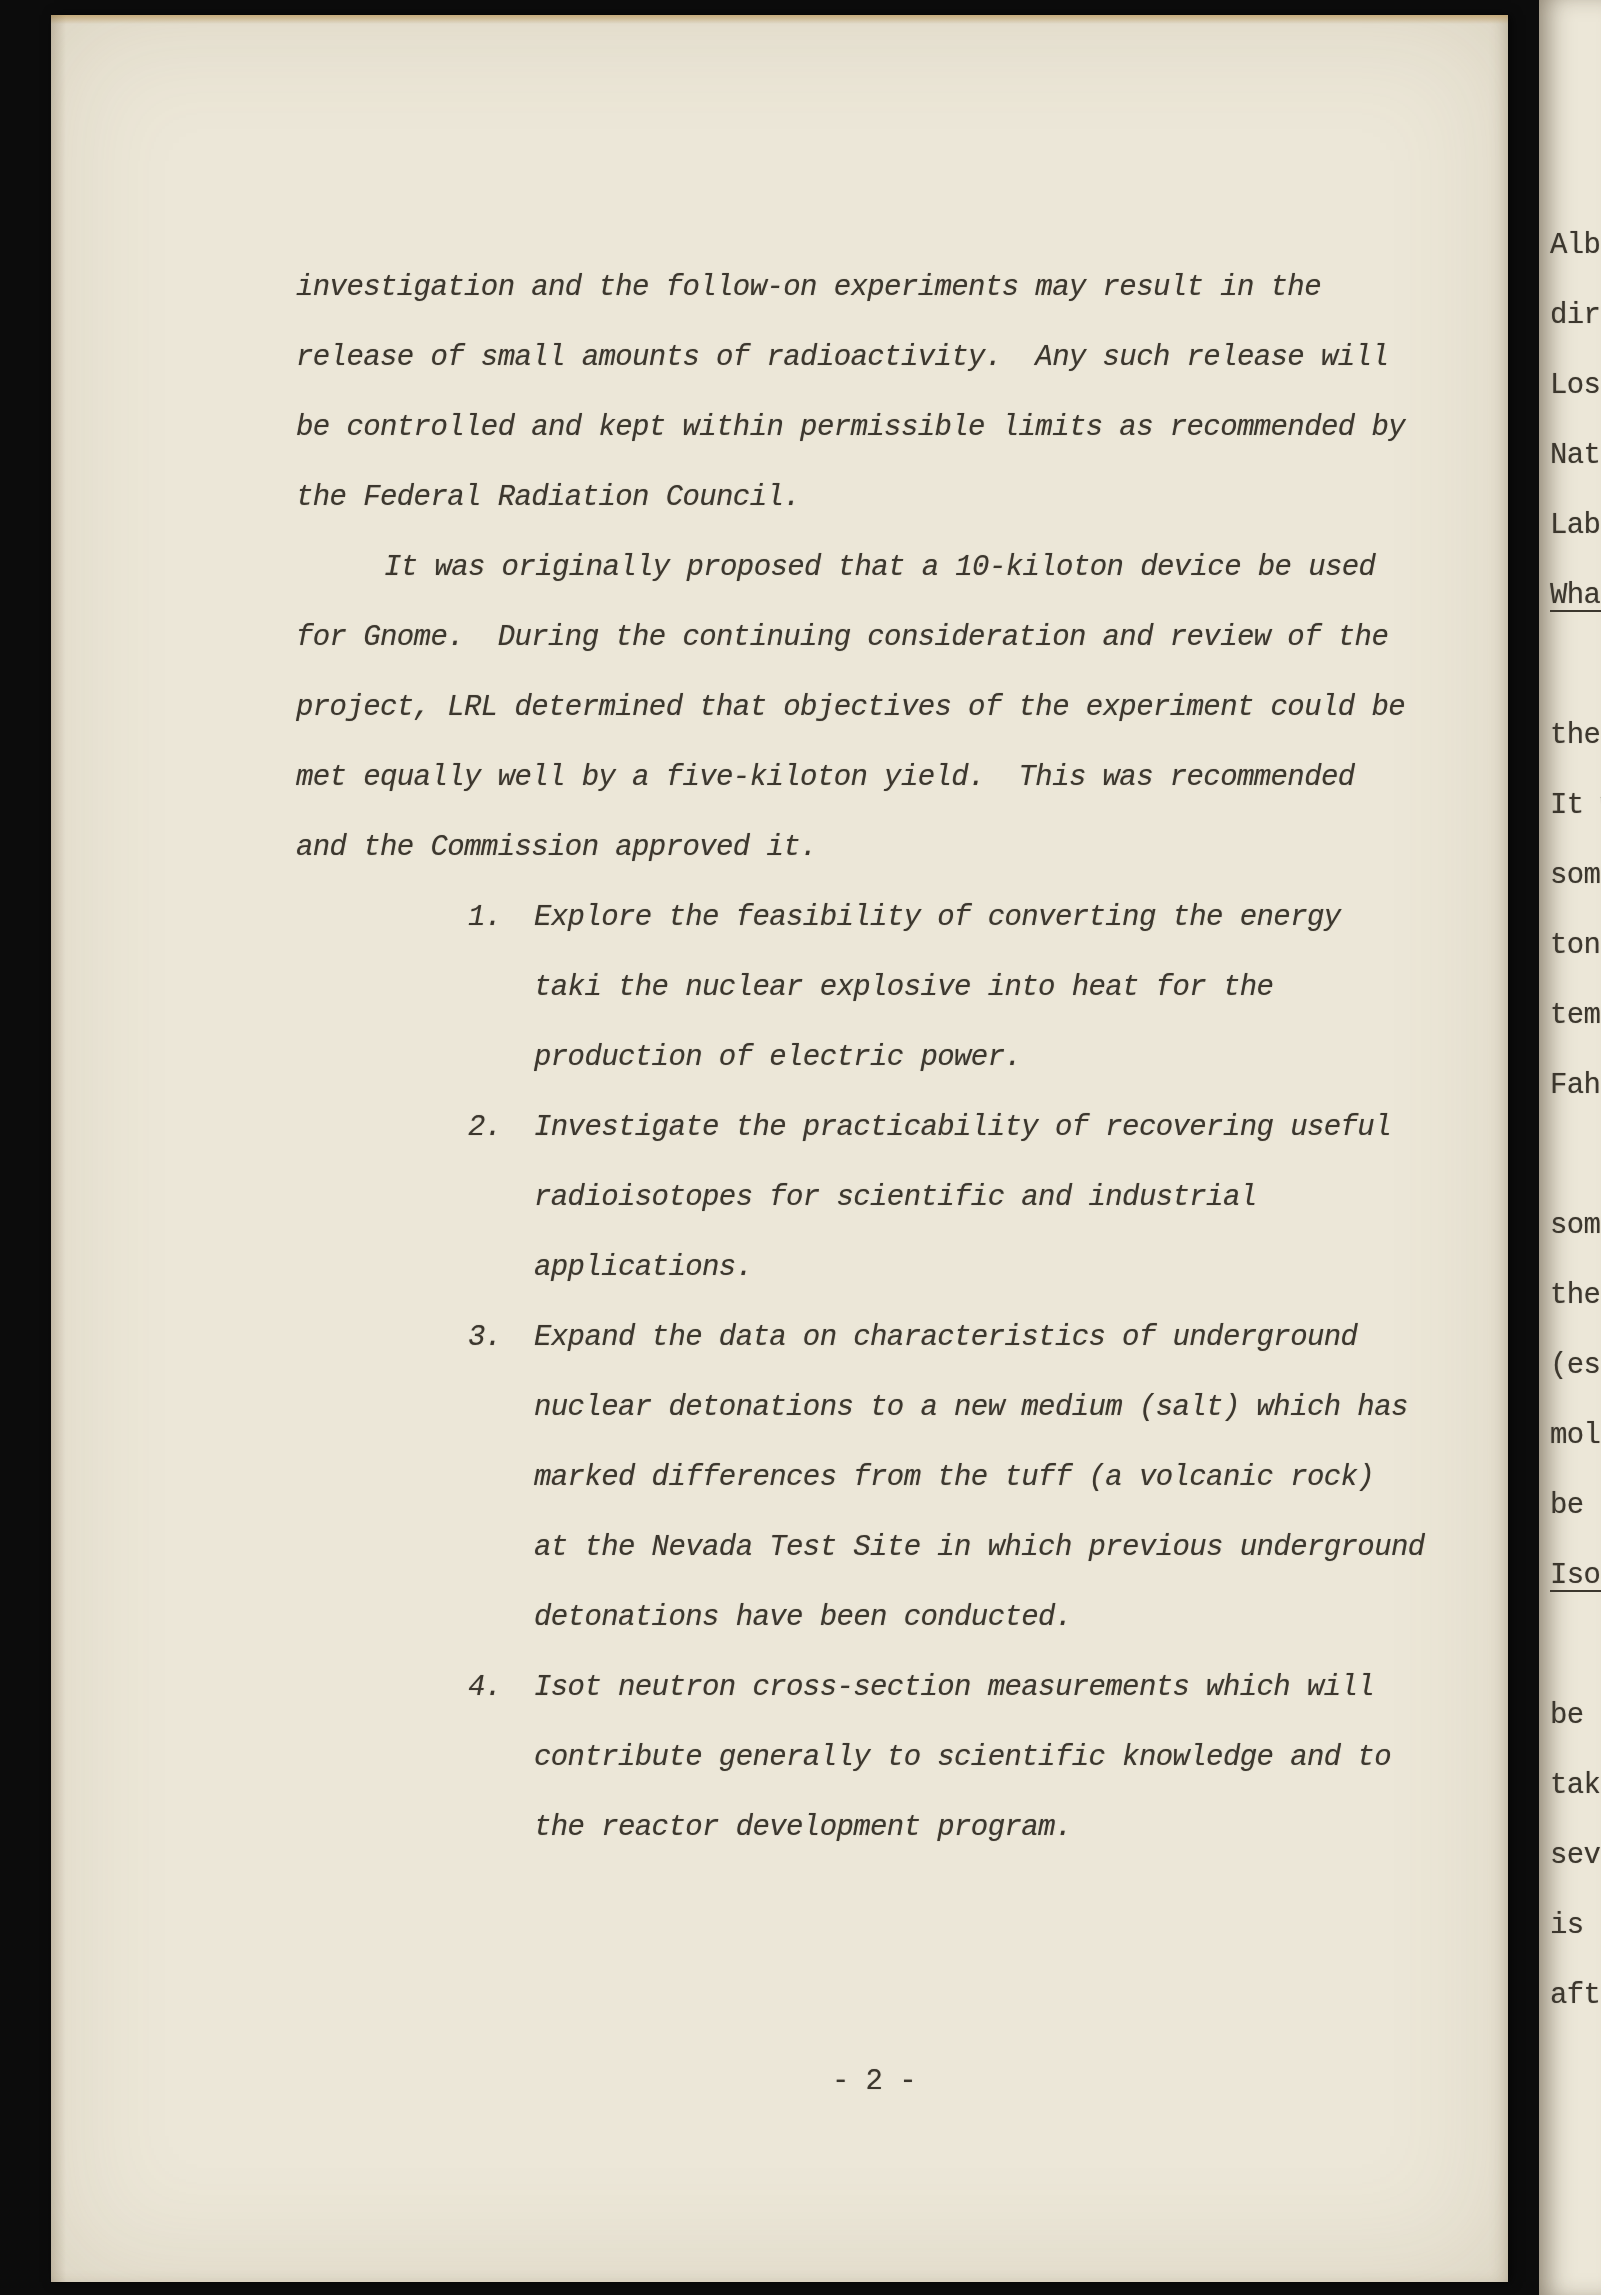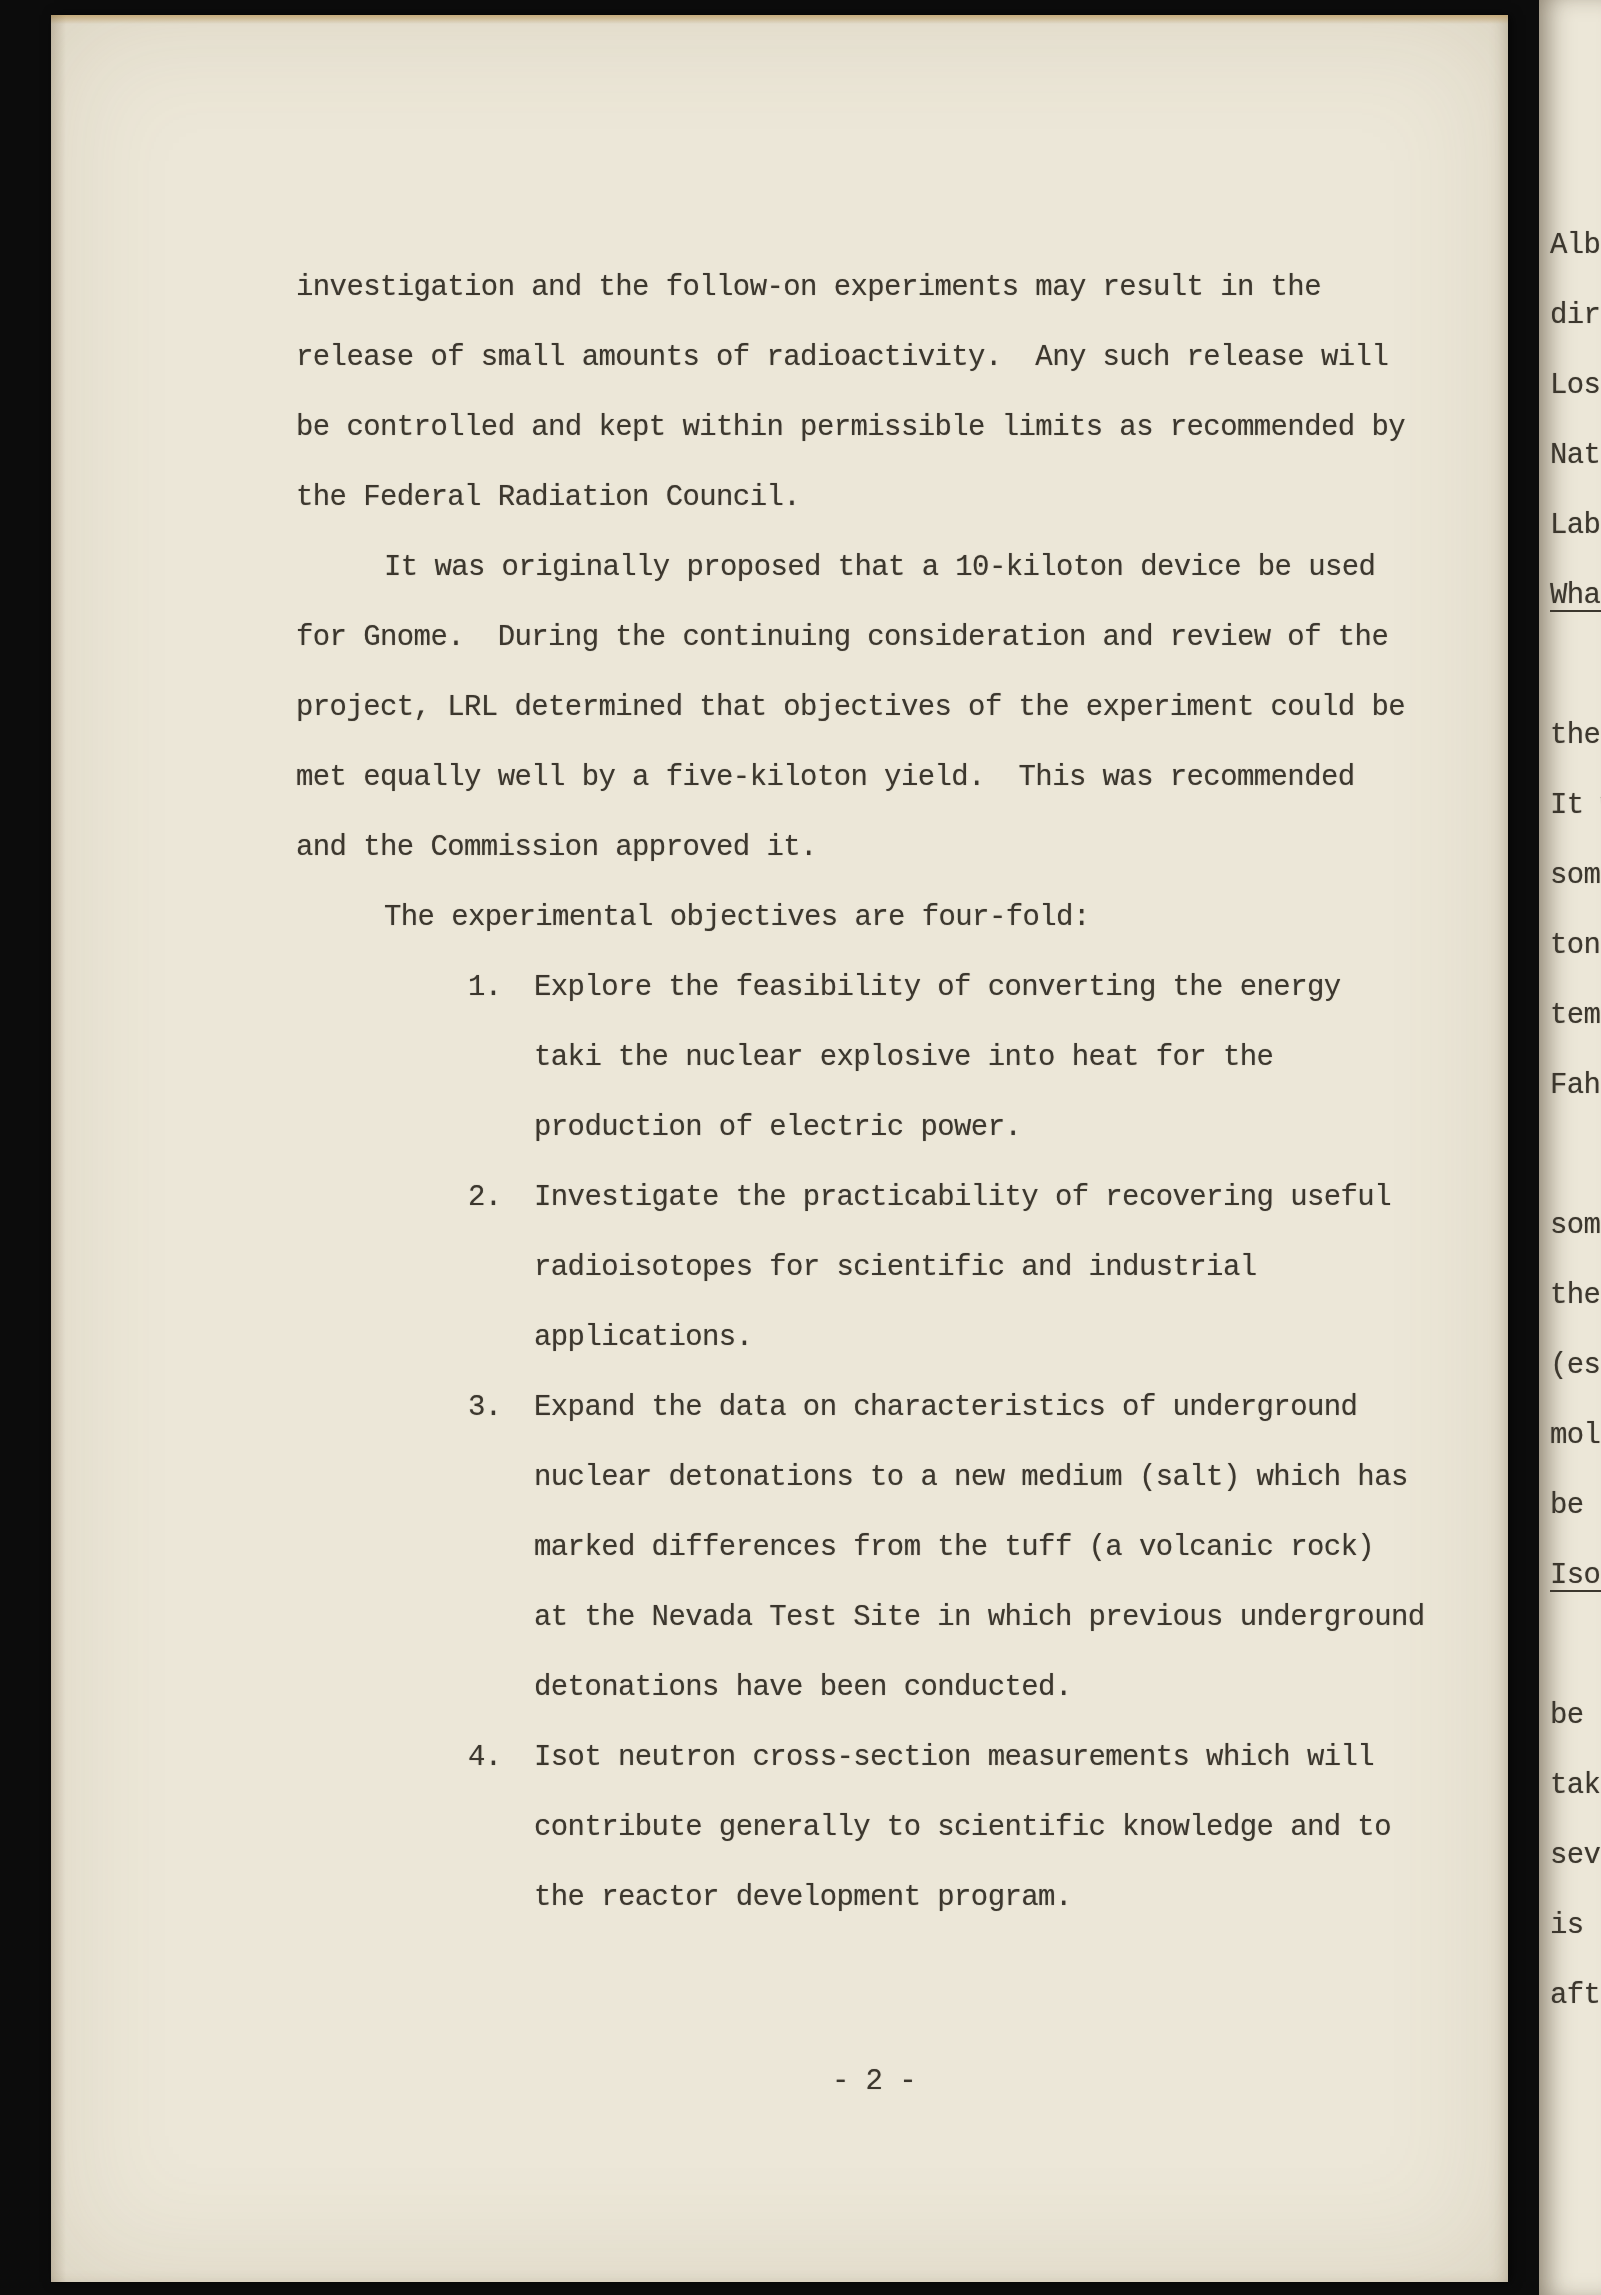--- a/index.html
+++ b/index.html
@@ -39,20 +39,21 @@
     background:linear-gradient(90deg, rgba(90,70,40,.22), rgba(90,70,40,0));
   }
   .page-text{
     position:absolute;
     left:245px; top:238px;
     width:1179px;
     font-size:29px;
     line-height:70px;
     letter-spacing:-0.6px;
     text-shadow:0 0 1.1px rgba(60,55,46,.45);
+    font-style:italic;
   }
   .para{white-space:pre-wrap;}
   .para.indented{text-indent:88px;}
   .heading-line span{
     text-decoration:underline;
     text-underline-offset:6.7px;
     text-decoration-thickness:1.7px;
   }
   .intro-line{text-indent:88px;white-space:pre-wrap;}
   .objective{
@@ -111,21 +112,20 @@
 be controlled and kept within permissible limits as recommended by
 the Federal Radiation Council.</div>
 
     <div class="para indented">It was originally proposed that a 10-kiloton device be used
 for Gnome.  During the continuing consideration and review of the
 project, LRL determined that objectives of the experiment could be
 met equally well by a five-kiloton yield.  This was recommended
 and the Commission approved it.</div>
 
 
-    <div class="intro-line">The experimental objectives are four-fold:</div>
 
     <div class="objective">
       <div class="num">1.</div>
       <div class="obj-lines">Explore the feasibility of converting the energy
 taki the nuclear explosive into heat for the
 production of electric power.</div>
     </div>
 
     <div class="objective">
       <div class="num">2.</div>

